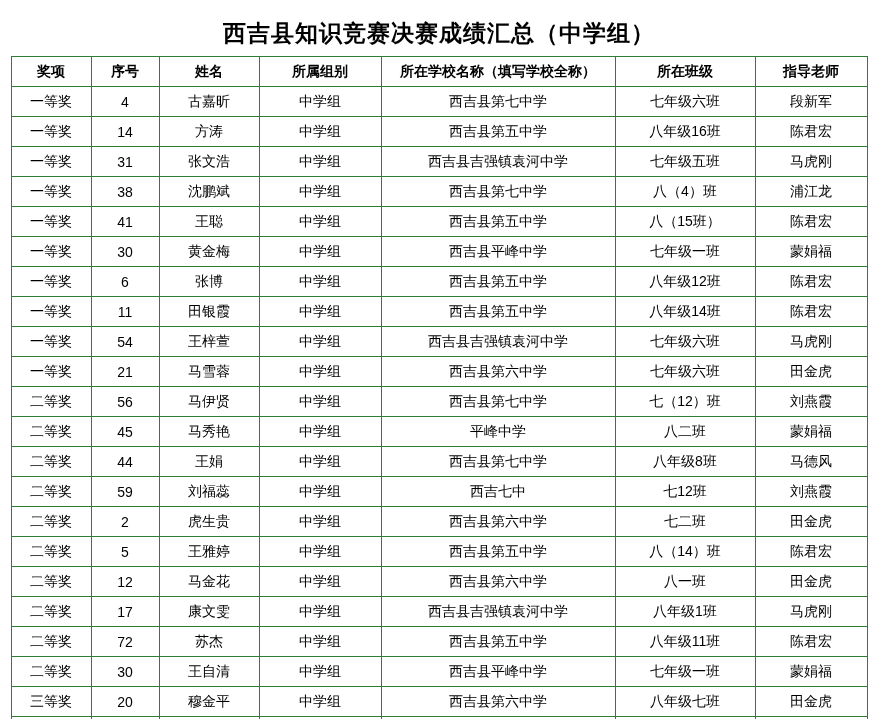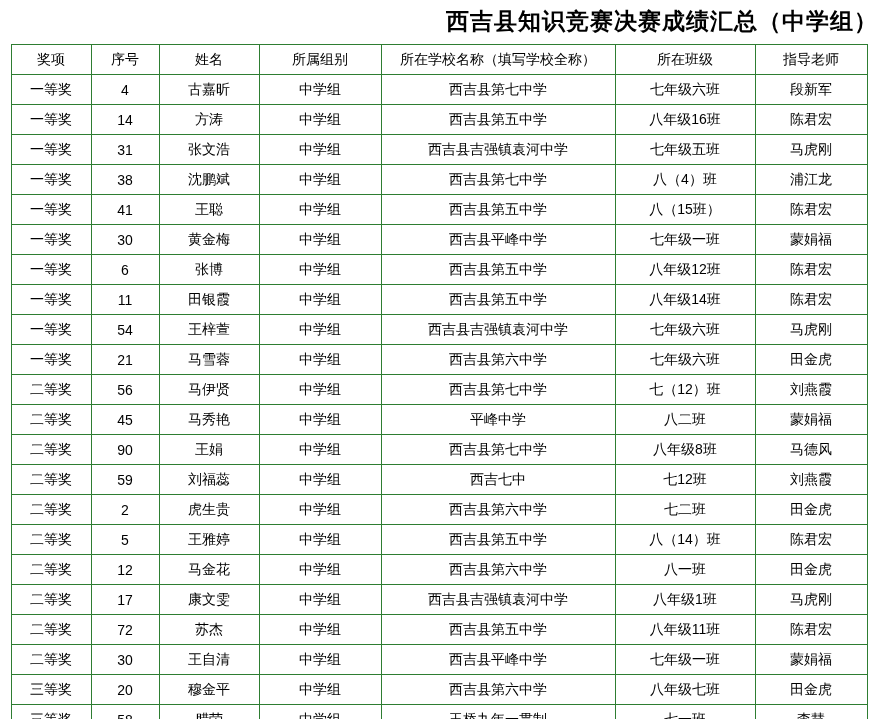--- a/index.html
+++ b/index.html
@@ -14,26 +14,26 @@
     color: #000000;
     overflow: hidden;
   }
   .page {
     width: 878px;
     height: 719px;
     position: relative;
     box-sizing: border-box;
   }
   .doc-title {
-    text-align: right;
+    text-align: center;
     font-family: "Liberation Serif", serif;
     font-weight: bold;
     font-size: 23px;
     letter-spacing: 1px;
-    padding-top: 6px;
+    padding-top: 18px;
     padding-bottom: 7px;
     color: #000;
   }
   table.result-table {
     border-collapse: collapse;
     width: 856px;
     margin: 0 auto;
     table-layout: fixed;
   }
   table.result-table th,
@@ -42,21 +42,21 @@
     text-align: center;
     vertical-align: middle;
     font-size: 14px;
     height: 29px;
     padding: 0 2px;
     font-family: "Liberation Sans", sans-serif;
     white-space: nowrap;
     overflow: hidden;
   }
   table.result-table th {
-    font-weight: normal;
+    font-weight: bold;
     font-size: 14px;
   }
   .col-prize { width: 80px; }
   .col-no { width: 68px; }
   .col-name { width: 100px; }
   .col-group { width: 122px; }
   .col-school { width: 234px; }
   .col-class { width: 140px; }
   .col-teacher { width: 112px; }
   .hdr-school {
@@ -196,21 +196,21 @@
           <td>二等奖</td>
           <td>45</td>
           <td class="cell-name">马秀艳</td>
           <td>中学组</td>
           <td>平峰中学</td>
           <td>八二班</td>
           <td>蒙娟福</td>
         </tr>
         <tr>
           <td>二等奖</td>
-          <td>90</td>
+          <td>44</td>
           <td class="cell-name">王娟</td>
           <td>中学组</td>
           <td>西吉县第七中学</td>
           <td>八年级8班</td>
           <td>马德风</td>
         </tr>
         <tr>
           <td>二等奖</td>
           <td>59</td>
           <td class="cell-name">刘福蕊</td>

